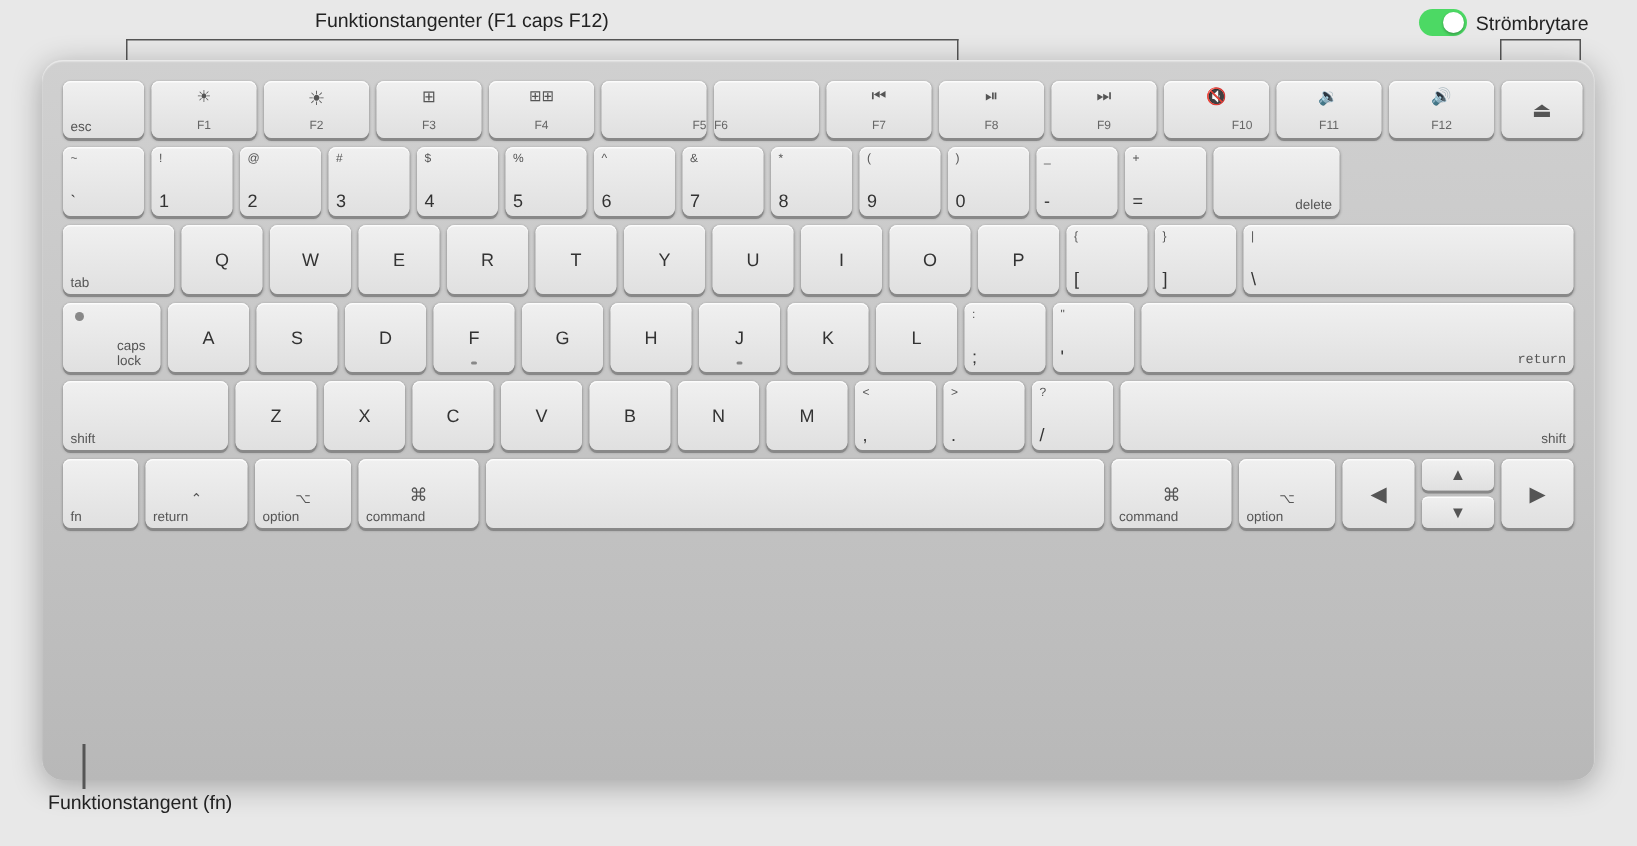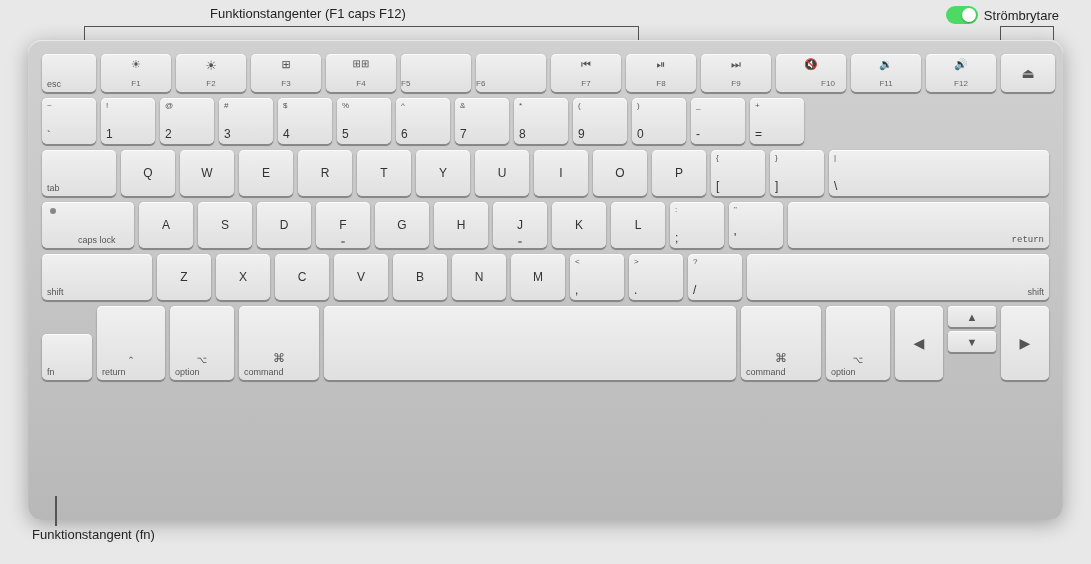--- a/index.html
+++ b/index.html
@@ -103,24 +103,24 @@
       color: #555;
     }
 
     
     .w-esc   { width: 54px; }
     .w-f     { width: 70px; }
     .w-eject { width: 54px; }
     .w-num   { width: 54px; }
     .w-delete{ width: 84px; }
     .w-tab   { width: 74px; }
-    .w-caps  { width: 92px; padding-left: 36px; }
+    .w-caps  { width: 65px; padding-left: 36px; }
     .w-return{ width: 90px; }
     .w-shift { width: 110px; }
-    .w-fn    { width: 50px; margin-top: 28px; }
+    .w-fn    { width: 50px; }
     .w-control{ width: 68px; }
     .w-option { width: 64px; }
     .w-command{ width: 80px; }
     .w-space { flex: 1; }
     .w-command-r { width: 80px; }
     .w-option-r { width: 64px; }
     .w-arrow { width: 48px; }
     .key-arrow-half {
       height: 21px;
       min-height: 21px;
@@ -178,21 +178,21 @@
         <span style="font-size:8px;color:#666;">F2</span>
       </div>
       <div class="key key-fn-row w-f" style="align-items:center;justify-content:space-between;flex-direction:column;padding:4px 0;">
         <span class="key-icon" style="font-size:11px;">⊞</span>
         <span style="font-size:8px;color:#666;">F3</span>
       </div>
       <div class="key key-fn-row w-f" style="align-items:center;justify-content:space-between;flex-direction:column;padding:4px 0;">
         <span class="key-icon" style="font-size:10px;">⊞⊞</span>
         <span style="font-size:8px;color:#666;">F4</span>
       </div>
-      <div class="key key-fn-row w-f" style="align-items:flex-start;justify-content:space-between;flex-direction:column;padding:4px 0;">
+      <div class="key key-fn-row w-f" style="align-items:flex-end;justify-content:space-between;flex-direction:column;padding:4px 0;">
         <span class="key-icon" style="font-size:10px;"></span>
         <span style="font-size:8px;color:#666;">F5</span>
       </div>
       <div class="key key-fn-row w-f" style="align-items:flex-start;justify-content:space-between;flex-direction:column;padding:4px 0;">
         <span class="key-icon"></span>
         <span style="font-size:8px;color:#666;">F6</span>
       </div>
       <div class="key key-fn-row w-f" style="align-items:center;justify-content:space-between;flex-direction:column;padding:4px 0;">
         <span class="key-icon" style="font-size:11px;">⏮</span>
         <span style="font-size:8px;color:#666;">F7</span>
@@ -267,20 +267,23 @@
         <span class="top-label">)</span>
         <span class="main-label">0</span>
       </div>
       <div class="key w-num">
         <span class="top-label">_</span>
         <span class="main-label">-</span>
       </div>
       <div class="key w-num">
         <span class="top-label">+</span>
         <span class="main-label">=</span>
+      </div>
+      <div class="key w-delete" style="align-items:flex-end;justify-content:flex-end;">
+        <span style="font-size:9px;color:#555;">delete</span>
       </div>
     </div>
 
     <div class="key-row">
       <div class="key w-tab" style="align-items:flex-start;">
         <span style="font-size:9px;color:#555;">tab</span>
       </div>
       <div class="key w-num" style="align-items:center;justify-content:center;">
           <span class="main-label">Q</span>
         </div>

